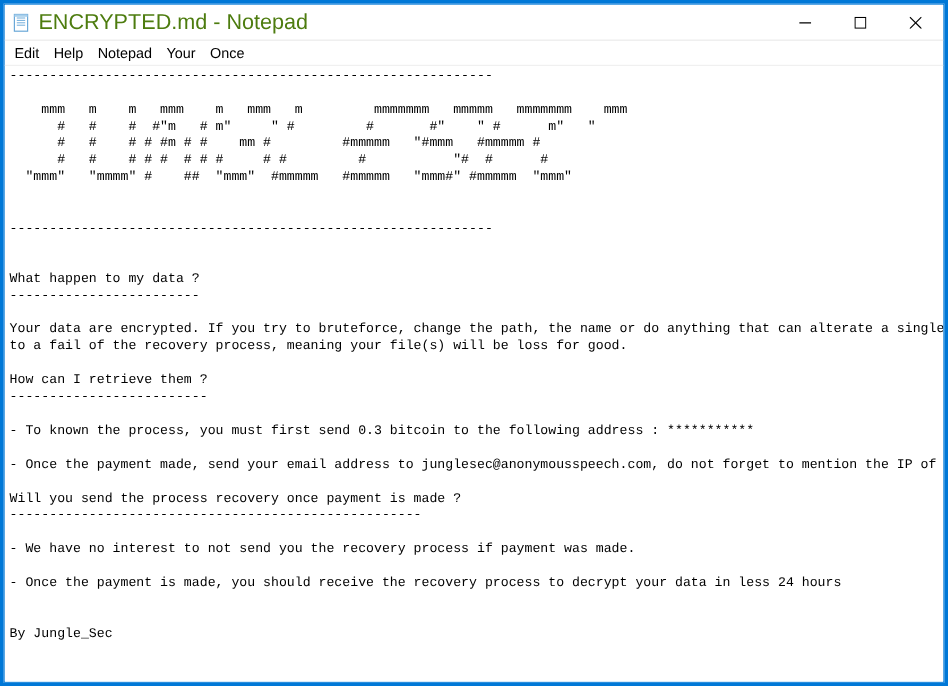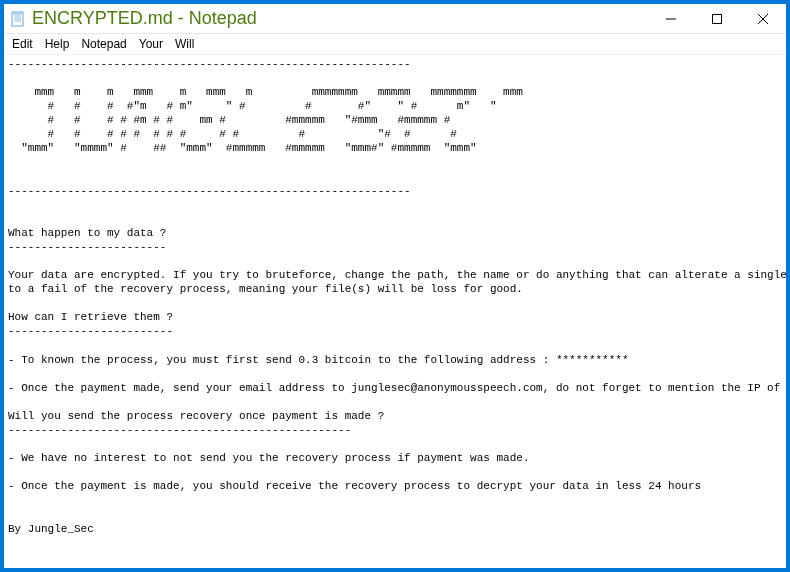--- a/index.html
+++ b/index.html
@@ -117,21 +117,21 @@
           </svg>
       </div>
     </div>
   </div>
 
   <div class="menubar">
     <div class="menu-item">Edit</div>
     <div class="menu-item">Help</div>
     <div class="menu-item">Notepad</div>
     <div class="menu-item">Your</div>
-    <div class="menu-item">Will</div>
+    <div class="menu-item">Once</div>
   </div>
 
   <div class="content">
     <pre>-------------------------------------------------------------
 
     mmm   m    m   mmm    m   mmm   m         mmmmmmm   mmmmm   mmmmmmm    mmm
       #   #    #  #"m   # m"     " #         #       #"    " #      m"   "
       #   #    # # #m # #    mm #         #mmmmm   "#mmm   #mmmmm #
       #   #    # # #  # # #     # #         #           "#  #      #
   "mmm"   "mmmm" #    ##  "mmm"  #mmmmm   #mmmmm   "mmm#" #mmmmm  "mmm"

